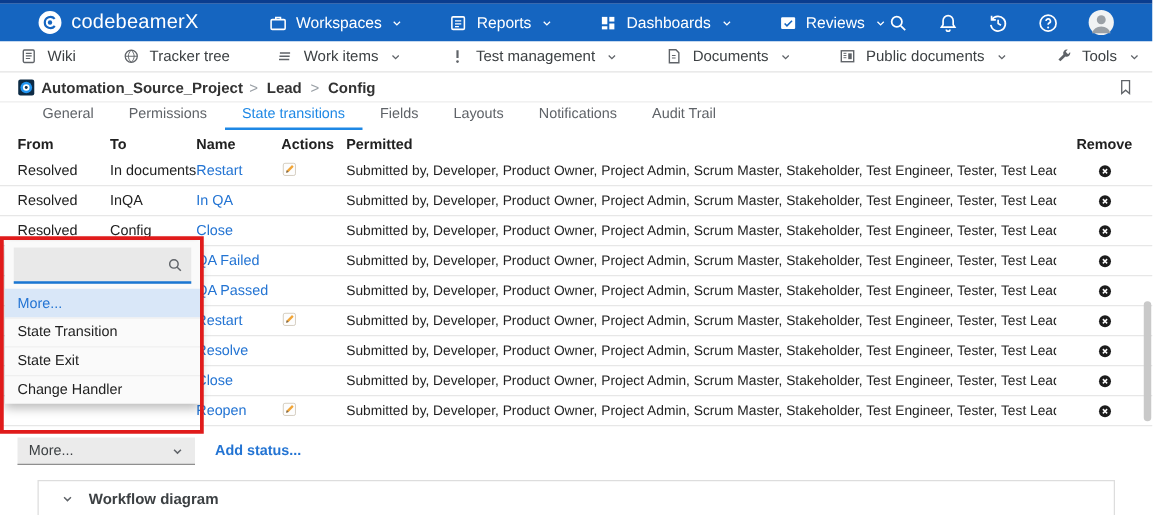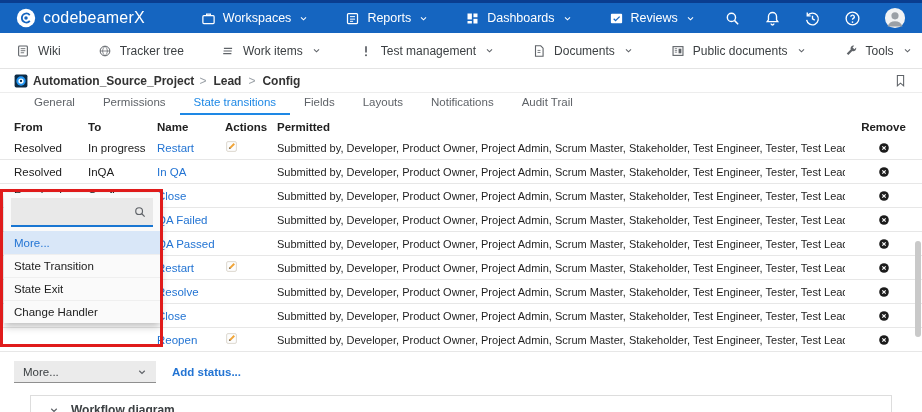--- a/index.html
+++ b/index.html
@@ -9,33 +9,33 @@
     font-family:"Liberation Sans", sans-serif; background:#fff;
     -webkit-font-smoothing:antialiased;
   }
   .icn { display:inline-flex; flex:0 0 auto; }
   .icn svg { display:block; }
 
   
   .topstrip { height:3px; background:var(--strip,#0a3d8f); }
   .appbar {
     height:30px; background:var(--appbar,#1565c0); color:#fff;
-    display:flex; align-items:center; padding:0 16px;
+    display:flex; align-items:center; padding:0 30px;
   }
   .brand { display:flex; align-items:center; gap:7px; cursor:pointer; }
   .brand-text { font-size:16px; font-weight:500; letter-spacing:.2px; }
   .appmenus { display:flex; gap:36px; margin-left:56px; }
   .appmenu { display:flex; align-items:center; gap:7px; font-size:12.5px; font-weight:500; cursor:pointer; }
   .appmenu .icn, .appbar-right .icn { color:#fff; }
   .appbar-right { margin-left:auto; display:flex; align-items:center; gap:23px; }
   .appbar-right .action { cursor:pointer; display:flex; }
 
   
   .toolbar {
-    height:36px; border-bottom:1px solid #e4e4e4;
+    height:25px; border-bottom:1px solid #e4e4e4;
     display:flex; align-items:center; padding:0 16px; color:#3c4043;
   }
   .tbitem { display:flex; align-items:center; gap:8px; font-size:12px; margin-right:37px; cursor:pointer; white-space:nowrap; }
   .tbitem .icn { color:#5f6368; }
 
   
   .breadcrumbbar {
     height:24px; border-bottom:1px solid #ededed;
     display:flex; align-items:center; padding:0 14px; gap:5px;
     font-size:12px; color:#333;
@@ -371,21 +371,21 @@
     <div class="trow thead">
       <div class="tcell c-from">From</div>
       <div class="tcell c-to">To</div>
       <div class="tcell c-name">Name</div>
       <div class="tcell c-actions">Actions</div>
       <div class="tcell c-permitted">Permitted</div>
       <div class="tcell c-remove">Remove</div>
     </div>
     <div class="trow">
       <div class="tcell">Resolved</div>
-      <div class="tcell">In progress</div>
+      <div class="tcell">In documents</div>
       <div class="tcell"><span class="name-link">Restart</span></div>
       <div class="tcell"><span class="icn pencil">
           <svg viewBox="0 0 24 24" width="13" height="13">
             <rect x="3" y="3" width="18" height="18" rx="2.5" fill="#fdfdfd" stroke="#cfc7ba" stroke-width="1.3"></rect>
             <path d="M7.2 16.8l1.1-3.6 7.6-7.6 2.5 2.5-7.6 7.6z" fill="#f0a437"></path>
             <path d="M8.3 13.2l2.5 2.5-3.6 1.1z" fill="#616161"></path>
           </svg>
         </span></div>
       <div class="tcell permitted">Submitted by, Developer, Product Owner, Project Admin, Scrum Master, Stakeholder, Test Engineer, Tester, Test Lead</div>
       <div class="tcell c-remove">

